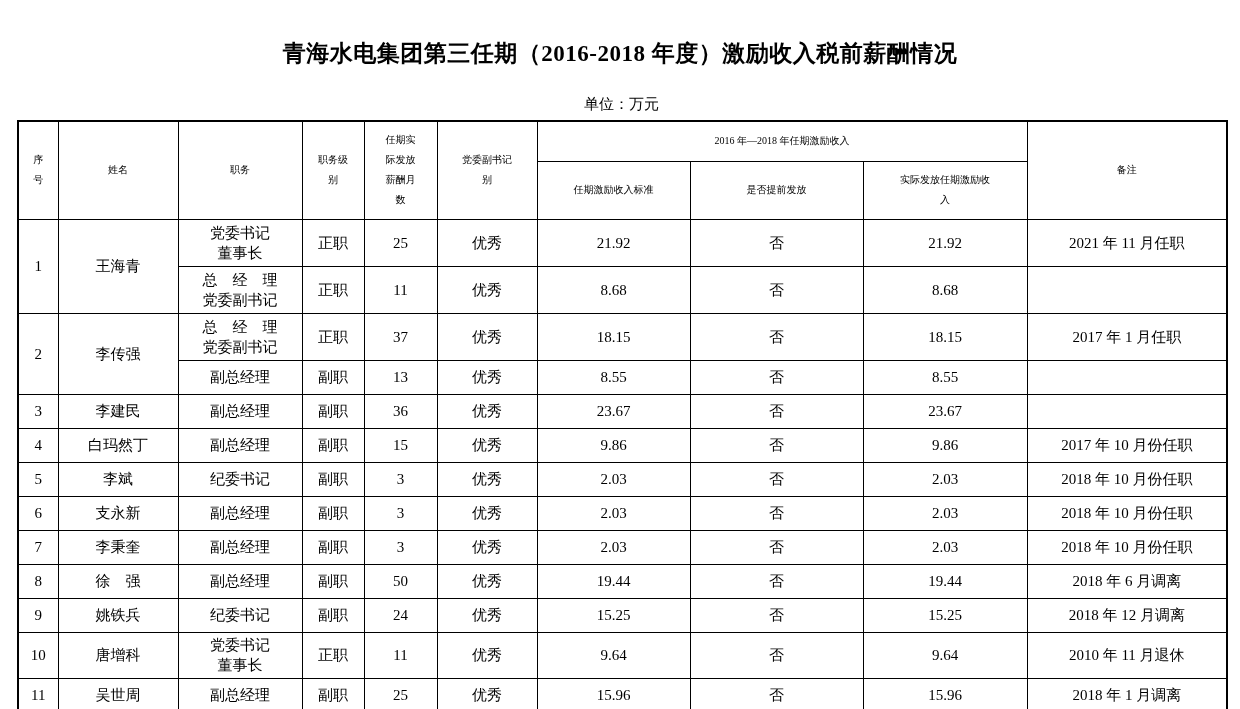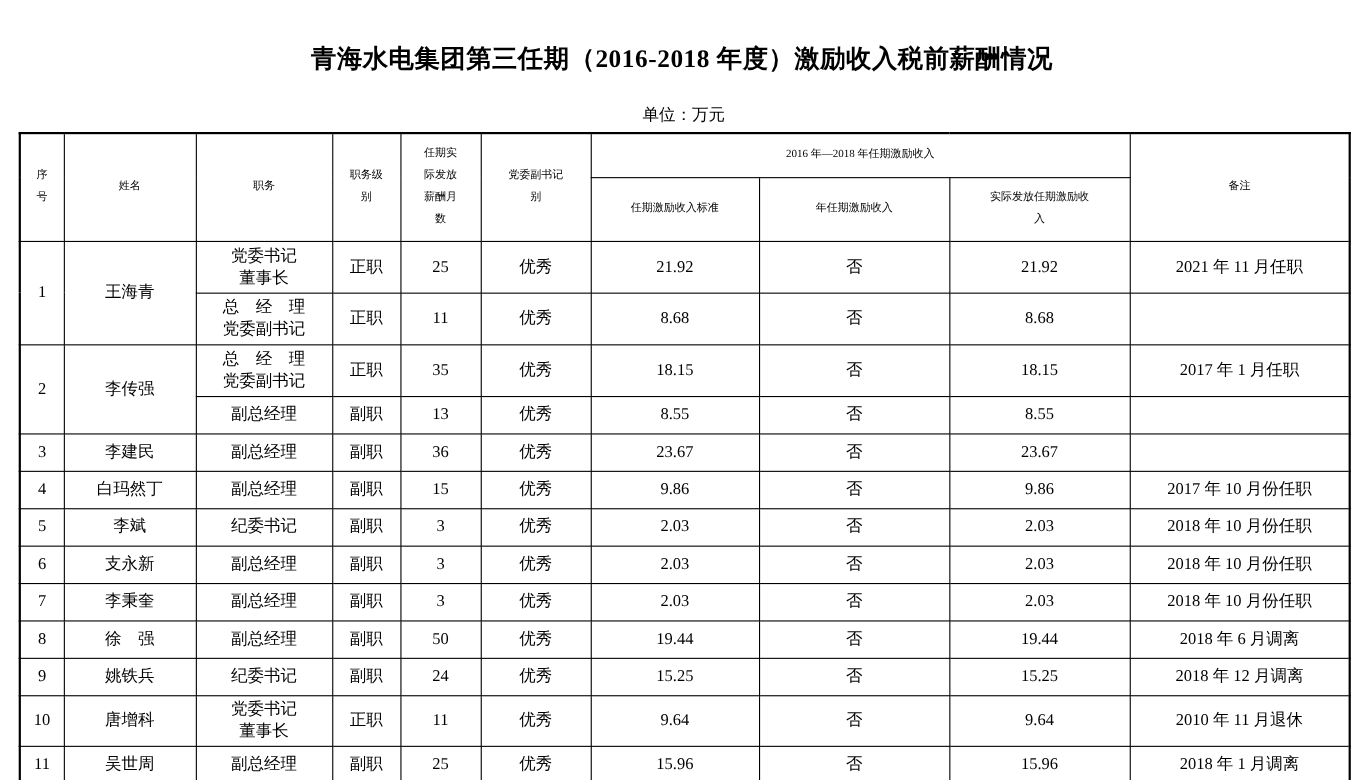--- a/index.html
+++ b/index.html
@@ -83,21 +83,21 @@
 际发放
 薪酬月
 数</th>
       <th rowspan="2">党委副书记
 别</th>
       <th colspan="3">2016 年—2018 年任期激励收入</th>
       <th rowspan="2">备注</th>
     </tr>
     <tr class="hdr-bot">
       <th>任期激励收入标准</th>
-      <th>年任期激励收入</th>
+      <th>是否提前发放</th>
       <th>实际发放任期激励收
 入</th>
     </tr>
   </thead>
   <tbody>
 
     <tr class="h47">
       <td rowspan="2">1</td>
       <td rowspan="2">王海青</td>
       <td>党委书记
@@ -121,21 +121,21 @@
       <td>8.68</td>
       <td></td>
     </tr>
 
     <tr class="h47">
       <td rowspan="2">2</td>
       <td rowspan="2">李传强</td>
       <td>总　经　理
 党委副书记</td>
       <td>正职</td>
-      <td>35</td>
+      <td>37</td>
       <td>优秀</td>
       <td>18.15</td>
       <td>否</td>
       <td>18.15</td>
       <td>2017 年 1 月任职</td>
     </tr>
     <tr class="h34">
       <td>副总经理</td>
       <td>副职</td>
       <td>13</td>

